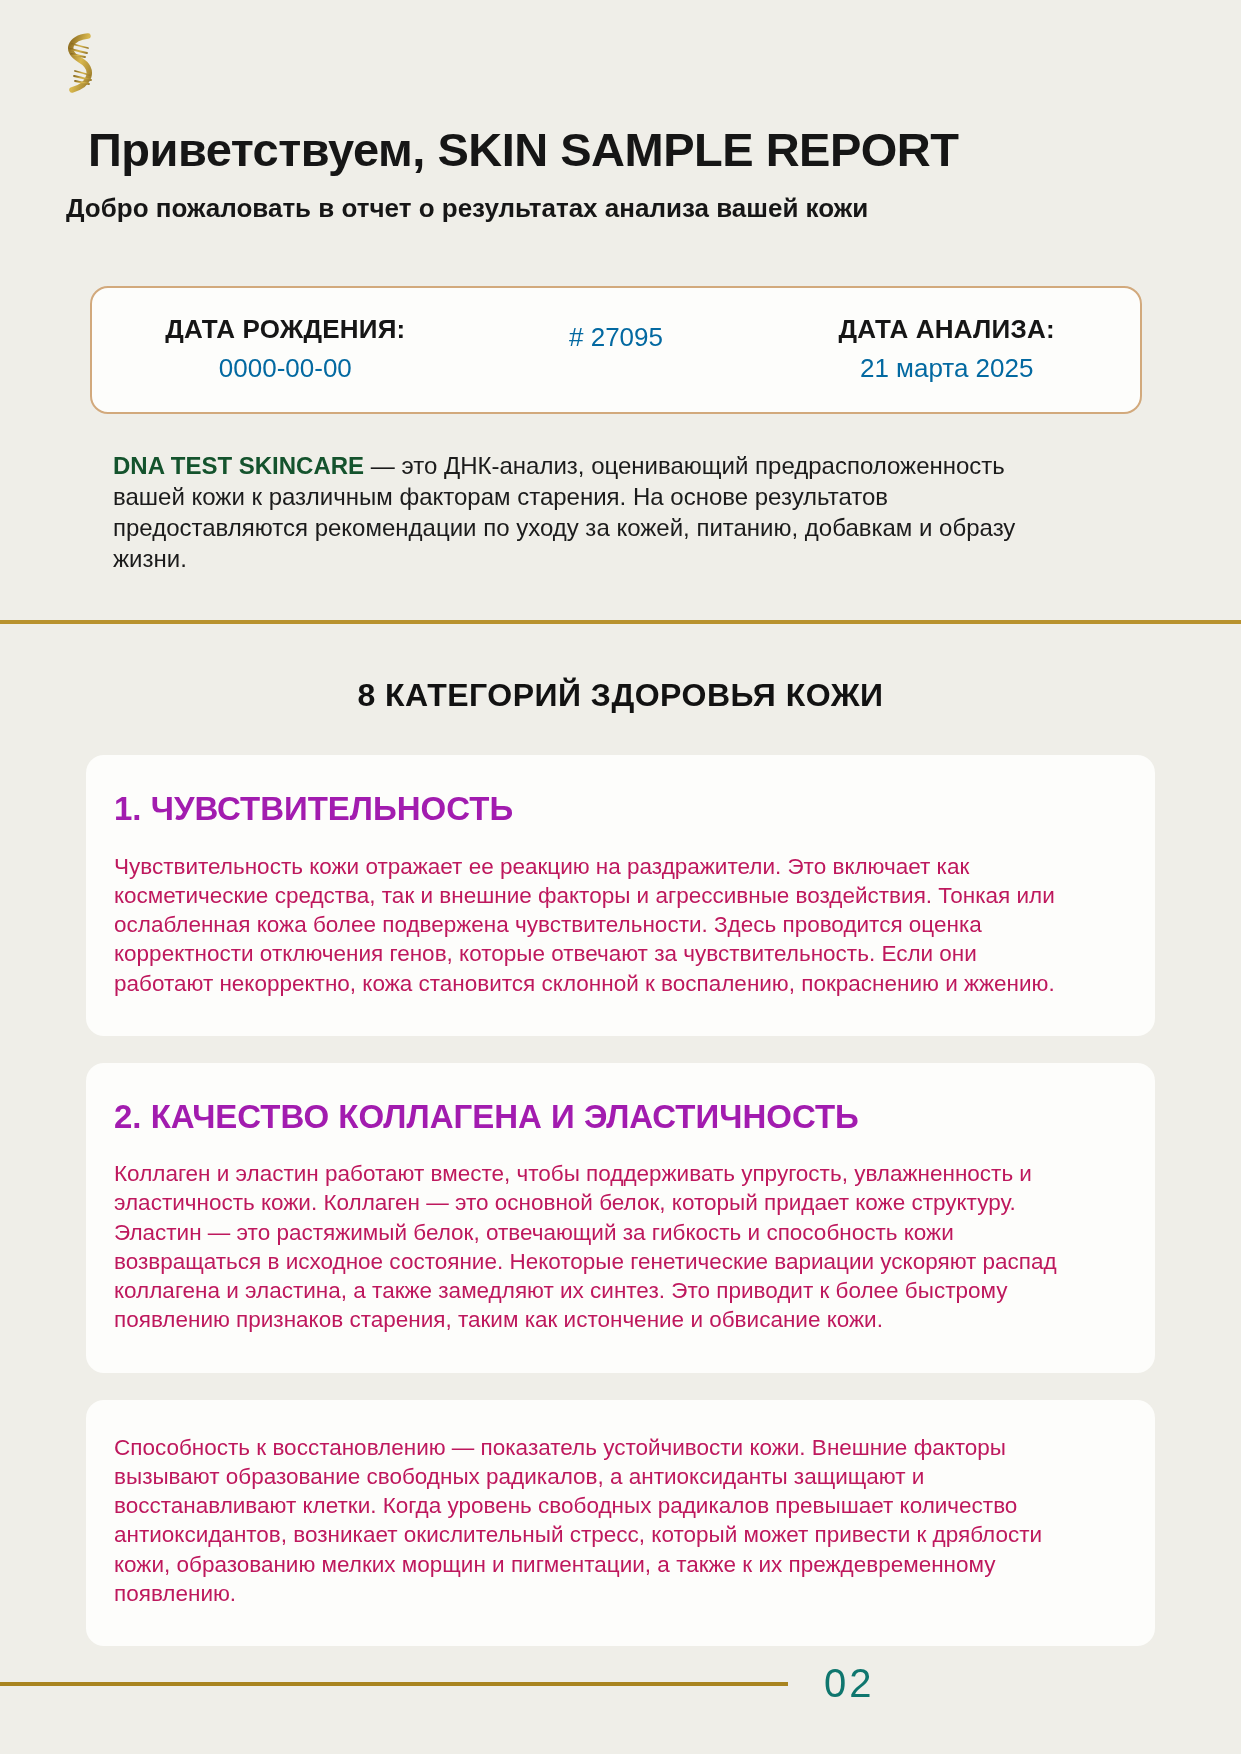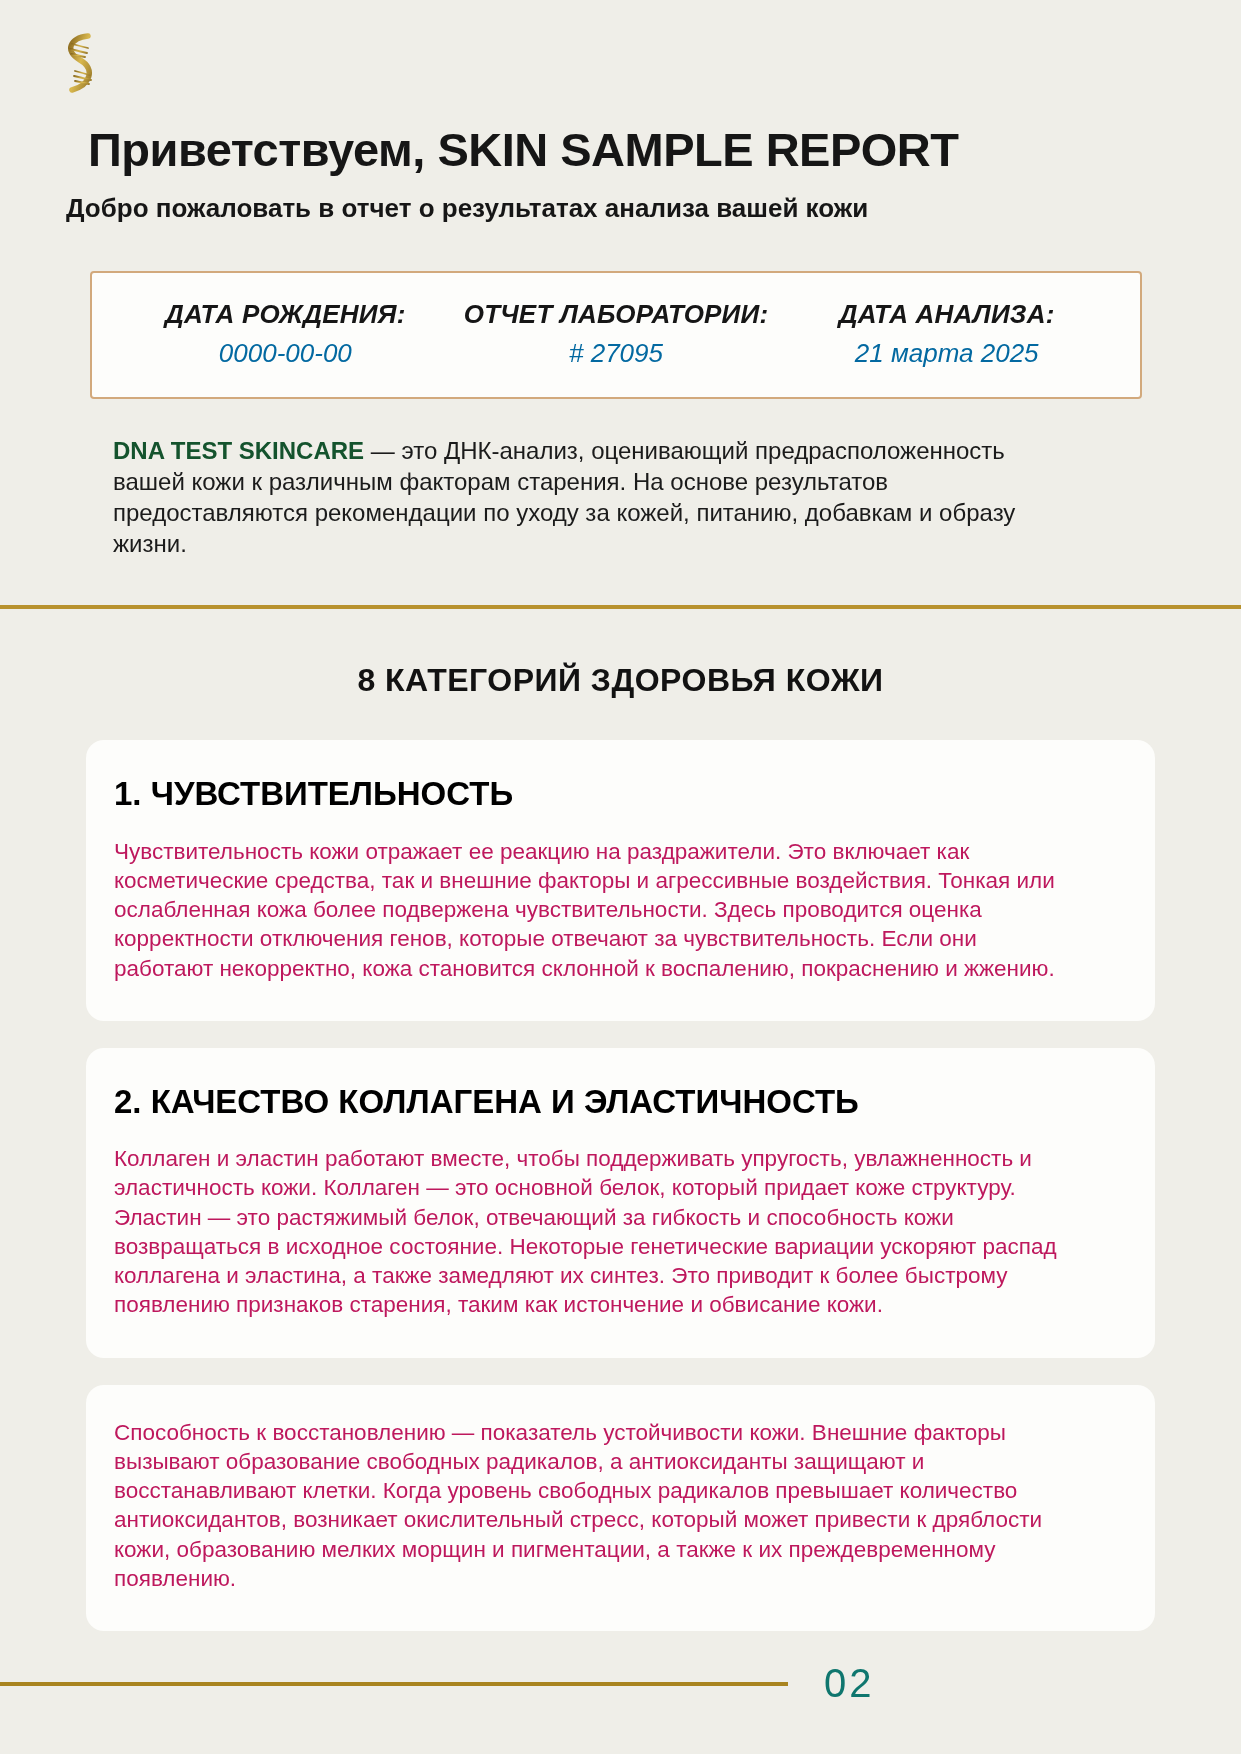--- a/index.html
+++ b/index.html
@@ -14,25 +14,24 @@
   .logo{margin:33px 0 0 55px;width:52px;height:64px;}
   .page-title{
     font-size:47px;font-weight:800;letter-spacing:-0.5px;
     margin:27px 0 0 88px;line-height:1.1;
   }
   .page-subtitle{
     font-size:26px;font-weight:700;
     margin:16px 0 0 66px;max-width:850px;line-height:1.3;
   }
   .info-box{
-    margin:46px 0 0 90px;width:1052px;box-sizing:border-box;
-    background:#fdfdfb;border:2px solid #d2a97c;border-radius:4px;
+    margin:61px 0 0 90px;width:1052px;box-sizing:border-box;
+    background:#fdfdfb;border:2px solid #d2a97c;border-radius:18px;
     display:flex;align-items:flex-start;
     padding:26px 28px 28px;
-    font-style:italic;
   }
   .info-field{flex:1;text-align:center;}
   .info-label{font-size:26px;font-weight:800;letter-spacing:0.2px;}
   .info-value{font-size:26px;font-weight:400;margin-top:8px;color:#0369a1;}
   .intro{
     margin:37px 0 0 113px;max-width:930px;
     font-size:24px;line-height:1.29;color:#1b1b1b;
   }
   .intro b{font-weight:800;color:#14532d;}
   .divider{
@@ -43,21 +42,21 @@
     letter-spacing:0.5px;margin:53px 0 0;color:#121212;
   }
   .card{
     margin:27px auto 0;width:1069px;box-sizing:border-box;
     background:#fdfdfb;border-radius:18px;
     padding:33px 28px 38px;
   }
   .card.first{margin-top:41px;}
   .card-heading{
     font-size:33px;font-weight:800;line-height:1.28;
-    margin:0 0 21px;max-width:920px;color:#000000;
+    margin:0 0 21px;max-width:920px;color:#a21caf;
   }
   .card-body{
     font-size:22.5px;line-height:1.3;margin:0;max-width:960px;color:#be185d;
   }
   .footer{
     position:absolute;left:0;bottom:48px;width:100%;
     display:flex;align-items:center;
   }
   .footer-line{width:788px;height:4px;background:#a9841f;}
   .page-number{
@@ -91,21 +90,20 @@
 
 <h1 class="page-title">Приветствуем, SKIN SAMPLE REPORT</h1>
 <div class="page-subtitle">Добро пожаловать в отчет о результатах анализа вашей кожи</div>
 
 <div class="info-box">
   <div class="info-field">
     <div class="info-label">ДАТА РОЖДЕНИЯ:</div>
     <div class="info-value">0000-00-00</div>
   </div>
   <div class="info-field">
-    <div class="info-label">ОТЧЕТ ЛАБОРАТОРИИ:</div>
     <div class="info-value"># 27095</div>
   </div>
   <div class="info-field">
     <div class="info-label">ДАТА АНАЛИЗА:</div>
     <div class="info-value">21 марта 2025</div>
   </div>
 </div>
 
 <p class="intro"><b>DNA TEST SKINCARE</b><span> — это ДНК-анализ, оценивающий предрасположенность вашей кожи к различным факторам старения. На основе результатов предоставляются рекомендации по уходу за кожей, питанию, добавкам и образу жизни.</span></p>
 

